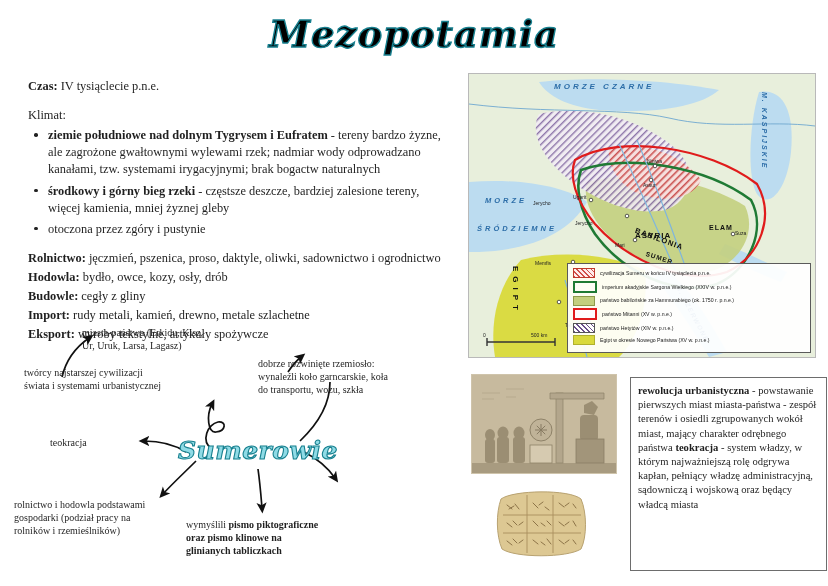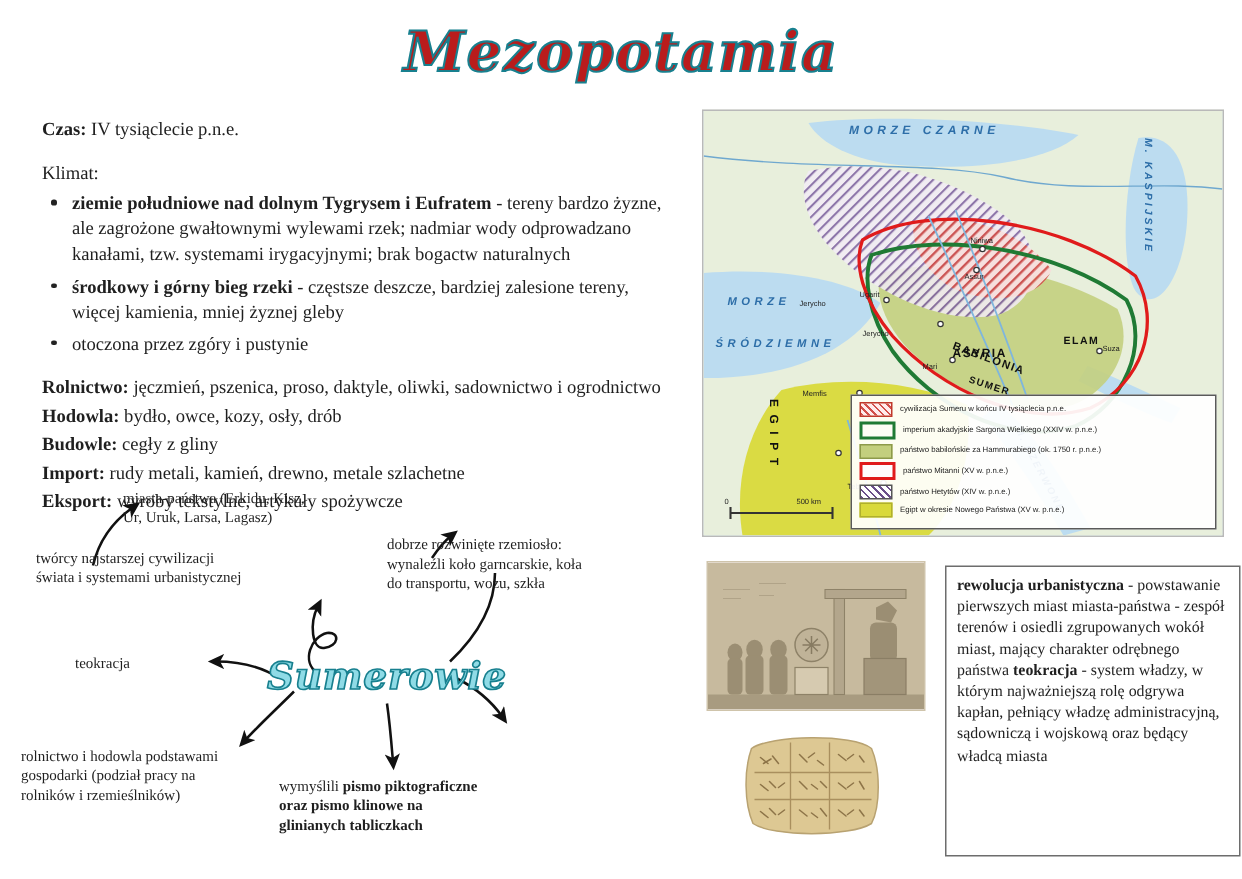--- a/index.html
+++ b/index.html
@@ -15,21 +15,21 @@
 
   
   .title{
     position:absolute;left:0;top:12px;width:828px;
     text-align:center;
     font-family:"DejaVu Serif", serif;
     font-style:italic;
     font-weight:bold;
     font-size:37px;
     letter-spacing:1px;
-    color:#b91c1c;
+    color:#000000;
     -webkit-text-stroke:1.4px #18808f;
     text-shadow:0 0 0 #18808f;
   }
 
   
   .notes{position:absolute;left:28px;top:78px;width:420px;font-size:12.4px;line-height:1.38;}
   .notes b{font-weight:bold;}
   .line{margin:0 0 1px 0;}
   .gap{height:11px;}
   .klimat{font-weight:normal;margin:0 0 3px 0;}
@@ -223,21 +223,21 @@
       <circle cx="182" cy="106" r="1.8" fill="#fff" stroke="#333" stroke-width="0.8"></circle>
       <circle cx="122" cy="126" r="1.8" fill="#fff" stroke="#333" stroke-width="0.8"></circle>
       <circle cx="158" cy="142" r="1.8" fill="#fff" stroke="#333" stroke-width="0.8"></circle>
       <circle cx="166" cy="166" r="1.8" fill="#fff" stroke="#333" stroke-width="0.8"></circle>
       <circle cx="104" cy="188" r="1.8" fill="#fff" stroke="#333" stroke-width="0.8"></circle>
       <circle cx="90" cy="228" r="1.8" fill="#fff" stroke="#333" stroke-width="0.8"></circle>
       <circle cx="120" cy="248" r="1.8" fill="#fff" stroke="#333" stroke-width="0.8"></circle>
       <circle cx="264" cy="160" r="1.8" fill="#fff" stroke="#333" stroke-width="0.8"></circle>
     </svg>
 
-    <div class="seaname" style="left:86px;top:8px;font-size:8px;letter-spacing:3px;padding-left:11px;">MORZE CZARNE</div>
+    <div class="seaname" style="left:74px;top:8px;font-size:8px;letter-spacing:3px;padding-left:11px;">MORZE CZARNE</div>
     <div class="seaname" style="left:292px;top:18px;font-size:7px;letter-spacing:2px;writing-mode:vertical-rl;">M. KASPIJSKIE</div>
     <div class="seaname" style="left:16px;top:122px;font-size:7.5px;letter-spacing:3px;">MORZE</div>
     <div class="seaname" style="left:8px;top:150px;font-size:7.5px;letter-spacing:3px;">ŚRÓDZIEMNE</div>
     <div class="seaname" style="left:212px;top:210px;font-size:6.5px;letter-spacing:1.5px;transform:rotate(62deg);transform-origin:left top;">M. CZERWONE</div>
 
     <div class="regionname" style="left:166px;top:117px;font-size:8px;margin-top:40px;">ASYRIA</div>
     <div class="regionname" style="left:168px;top:152px;font-size:7.5px;transform:rotate(20deg);transform-origin:left top;">BABILONIA</div>
     <div class="regionname" style="left:240px;top:150px;font-size:7px;">ELAM</div>
     <div class="regionname" style="left:178px;top:176px;font-size:6.5px;transform:rotate(18deg);transform-origin:left top;">SUMER</div>
     <div class="regionname" style="left:42px;top:192px;font-size:8px;writing-mode:vertical-rl;letter-spacing:5px;">EGIPT</div>

